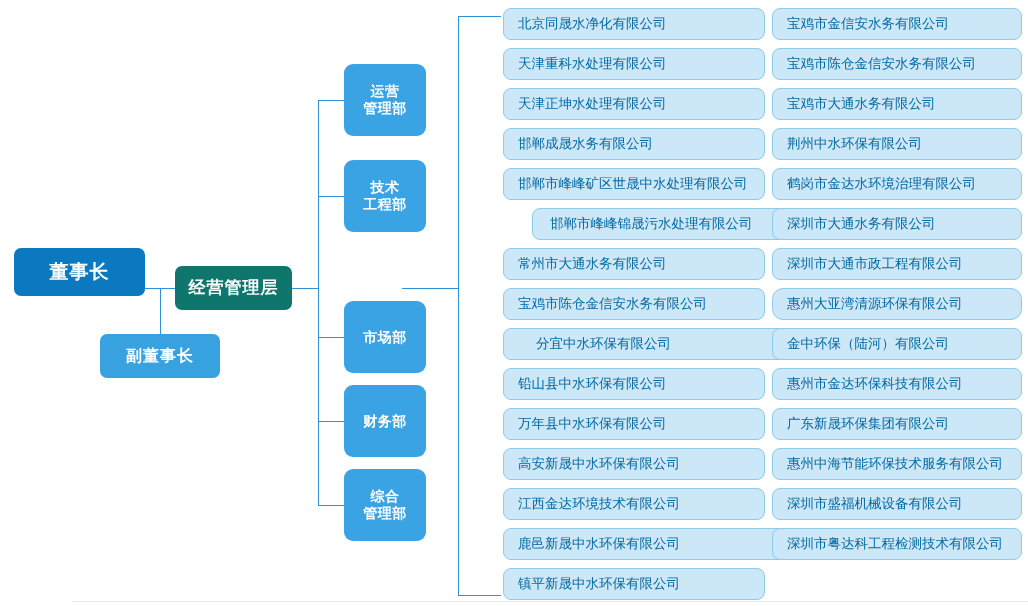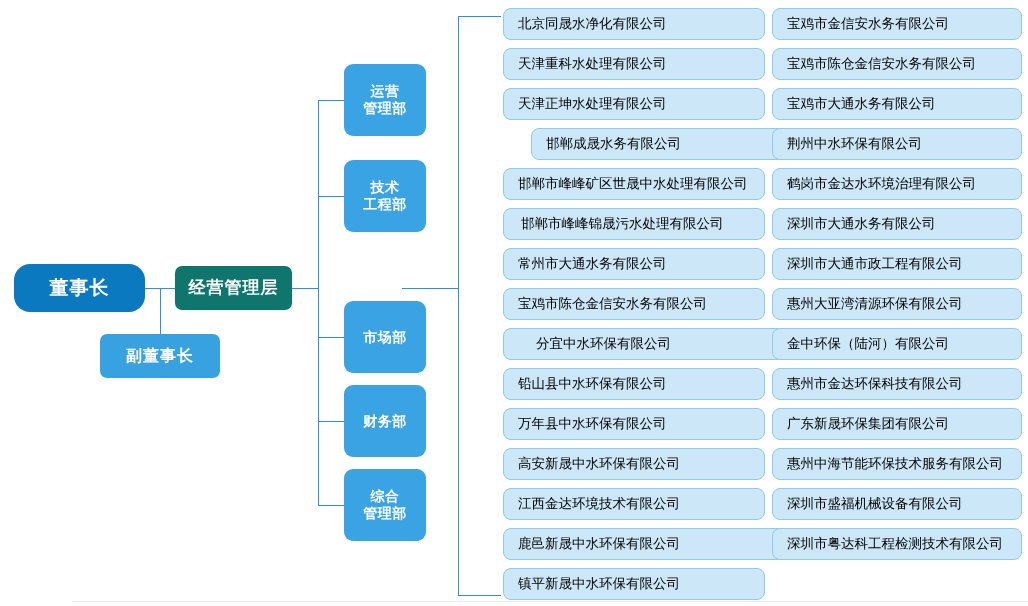--- a/index.html
+++ b/index.html
@@ -51,21 +51,21 @@
   }
   .node.dept .l2{display:block;}
 
   
   .pill{
     position:absolute;
     box-sizing:border-box;
     background:#cce7f7;
     border:1px solid #8fcbeb;
     border-radius:8px;
-    color:#000000;
+    color:#0369a1;
     font-size:13.5px;
     display:flex;align-items:center;
     padding-left:14px;
     height:32px;
     white-space:nowrap;
   }
 </style>
 </head>
 <body>
 
@@ -84,21 +84,21 @@
   <div class="ln h" style="left:318px;top:196px;width:26px;"></div>
   <div class="ln h" style="left:318px;top:337px;width:26px;"></div>
   <div class="ln h" style="left:318px;top:421px;width:26px;"></div>
   <div class="ln h" style="left:318px;top:505px;width:26px;"></div>
 
   <div class="ln h" style="left:402px;top:288px;width:57px;"></div>
   <div class="bracket" style="left:458px;top:16px;width:42px;height:578px;"></div>
 
   <div class="footrule"></div>
 
-  <div class="node chair" style="left:14px;top:264px;width:131px;height:48px;border-radius:16px;">董事长</div>
+  <div class="node chair" style="left:14px;top:248px;width:131px;height:48px;">董事长</div>
 
   <div class="node vice" style="left:100px;top:334px;width:120px;height:44px;">副董事长</div>
 
   <div class="node exec" style="left:175px;top:266px;width:117px;height:44px;">经营管理层</div>
 
   <div class="node dept" style="left:344px;top:64px;width:82px;height:72px;flex-direction:column;">
     <span class="l2">运营</span>
     <span class="l2">管理部</span>
   </div>
 
@@ -117,42 +117,42 @@
 
   <div class="node dept" style="left:344px;top:469px;width:82px;height:72px;flex-direction:column;">
     <span class="l2">综合</span>
     <span class="l2">管理部</span>
   </div>
 
   <div id="col-left">
       <div class="pill" style="left: 503px; width: 262px; top: 8px;">北京同晟水净化有限公司</div>
       <div class="pill" style="left: 503px; width: 262px; top: 48px;">天津重科水处理有限公司</div>
       <div class="pill" style="left: 503px; width: 262px; top: 88px;">天津正坤水处理有限公司</div>
-      <div class="pill" style="left: 503px; width: 262px; top: 128px; margin-left: 28px;">邯郸成晟水务有限公司</div>
+      <div class="pill" style="left: 503px; width: 262px; top: 128px;">邯郸成晟水务有限公司</div>
       <div class="pill" style="left: 503px; width: 262px; top: 168px;">邯郸市峰峰矿区世晟中水处理有限公司</div>
-      <div class="pill" style="left: 503px; width: 262px; top: 208px; padding-left: 17px;">邯郸市峰峰锦晟污水处理有限公司</div>
+      <div class="pill" style="left: 532px; width: 262px; top: 208px; padding-left: 17px;">邯郸市峰峰锦晟污水处理有限公司</div>
       <div class="pill" style="left: 503px; width: 262px; top: 248px;">常州市大通水务有限公司</div>
       <div class="pill" style="left: 503px; width: 262px; top: 288px;">宝鸡市陈仓金信安水务有限公司</div>
       <div class="pill" style="left: 503px; width: 304px; top: 328px; padding-left: 32px;">分宜中水环保有限公司</div>
       <div class="pill" style="left: 503px; width: 262px; top: 368px;">铅山县中水环保有限公司</div>
       <div class="pill" style="left: 503px; width: 262px; top: 408px;">万年县中水环保有限公司</div>
       <div class="pill" style="left: 503px; width: 262px; top: 448px;">高安新晟中水环保有限公司</div>
       <div class="pill" style="left: 503px; width: 262px; top: 488px;">江西金达环境技术有限公司</div>
       <div class="pill" style="left: 503px; width: 315px; top: 528px;">鹿邑新晟中水环保有限公司</div>
       <div class="pill" style="left: 503px; width: 262px; top: 568px;">镇平新晟中水环保有限公司</div>
     </div>
   <div id="col-right">
       <div class="pill" style="left: 772px; width: 250px; top: 8px;">宝鸡市金信安水务有限公司</div>
       <div class="pill" style="left: 772px; width: 250px; top: 48px;">宝鸡市陈仓金信安水务有限公司</div>
       <div class="pill" style="left: 772px; width: 250px; top: 88px;">宝鸡市大通水务有限公司</div>
       <div class="pill" style="left: 772px; width: 250px; top: 128px;">荆州中水环保有限公司</div>
       <div class="pill" style="left: 772px; width: 250px; top: 168px;">鹤岗市金达水环境治理有限公司</div>
       <div class="pill" style="left: 772px; width: 250px; top: 208px;">深圳市大通水务有限公司</div>
       <div class="pill" style="left: 772px; width: 250px; top: 248px;">深圳市大通市政工程有限公司</div>
-      <div class="pill" style="left: 772px; width: 250px; top: 288px;">惠州大亚湾清源环保有限公司</div>
+      <div class="pill" style="left: 772px; width: 250px; top: 288px; border-radius: 11px;">惠州大亚湾清源环保有限公司</div>
       <div class="pill" style="left: 772px; width: 250px; top: 328px;">金中环保（陆河）有限公司</div>
       <div class="pill" style="left: 772px; width: 250px; top: 368px;">惠州市金达环保科技有限公司</div>
       <div class="pill" style="left: 772px; width: 250px; top: 408px;">广东新晟环保集团有限公司</div>
       <div class="pill" style="left: 772px; width: 250px; top: 448px;">惠州中海节能环保技术服务有限公司</div>
       <div class="pill" style="left: 772px; width: 250px; top: 488px;">深圳市盛福机械设备有限公司</div>
       <div class="pill" style="left: 772px; width: 250px; top: 528px;">深圳市粤达科工程检测技术有限公司</div>
     </div>
 
 </div>
 

